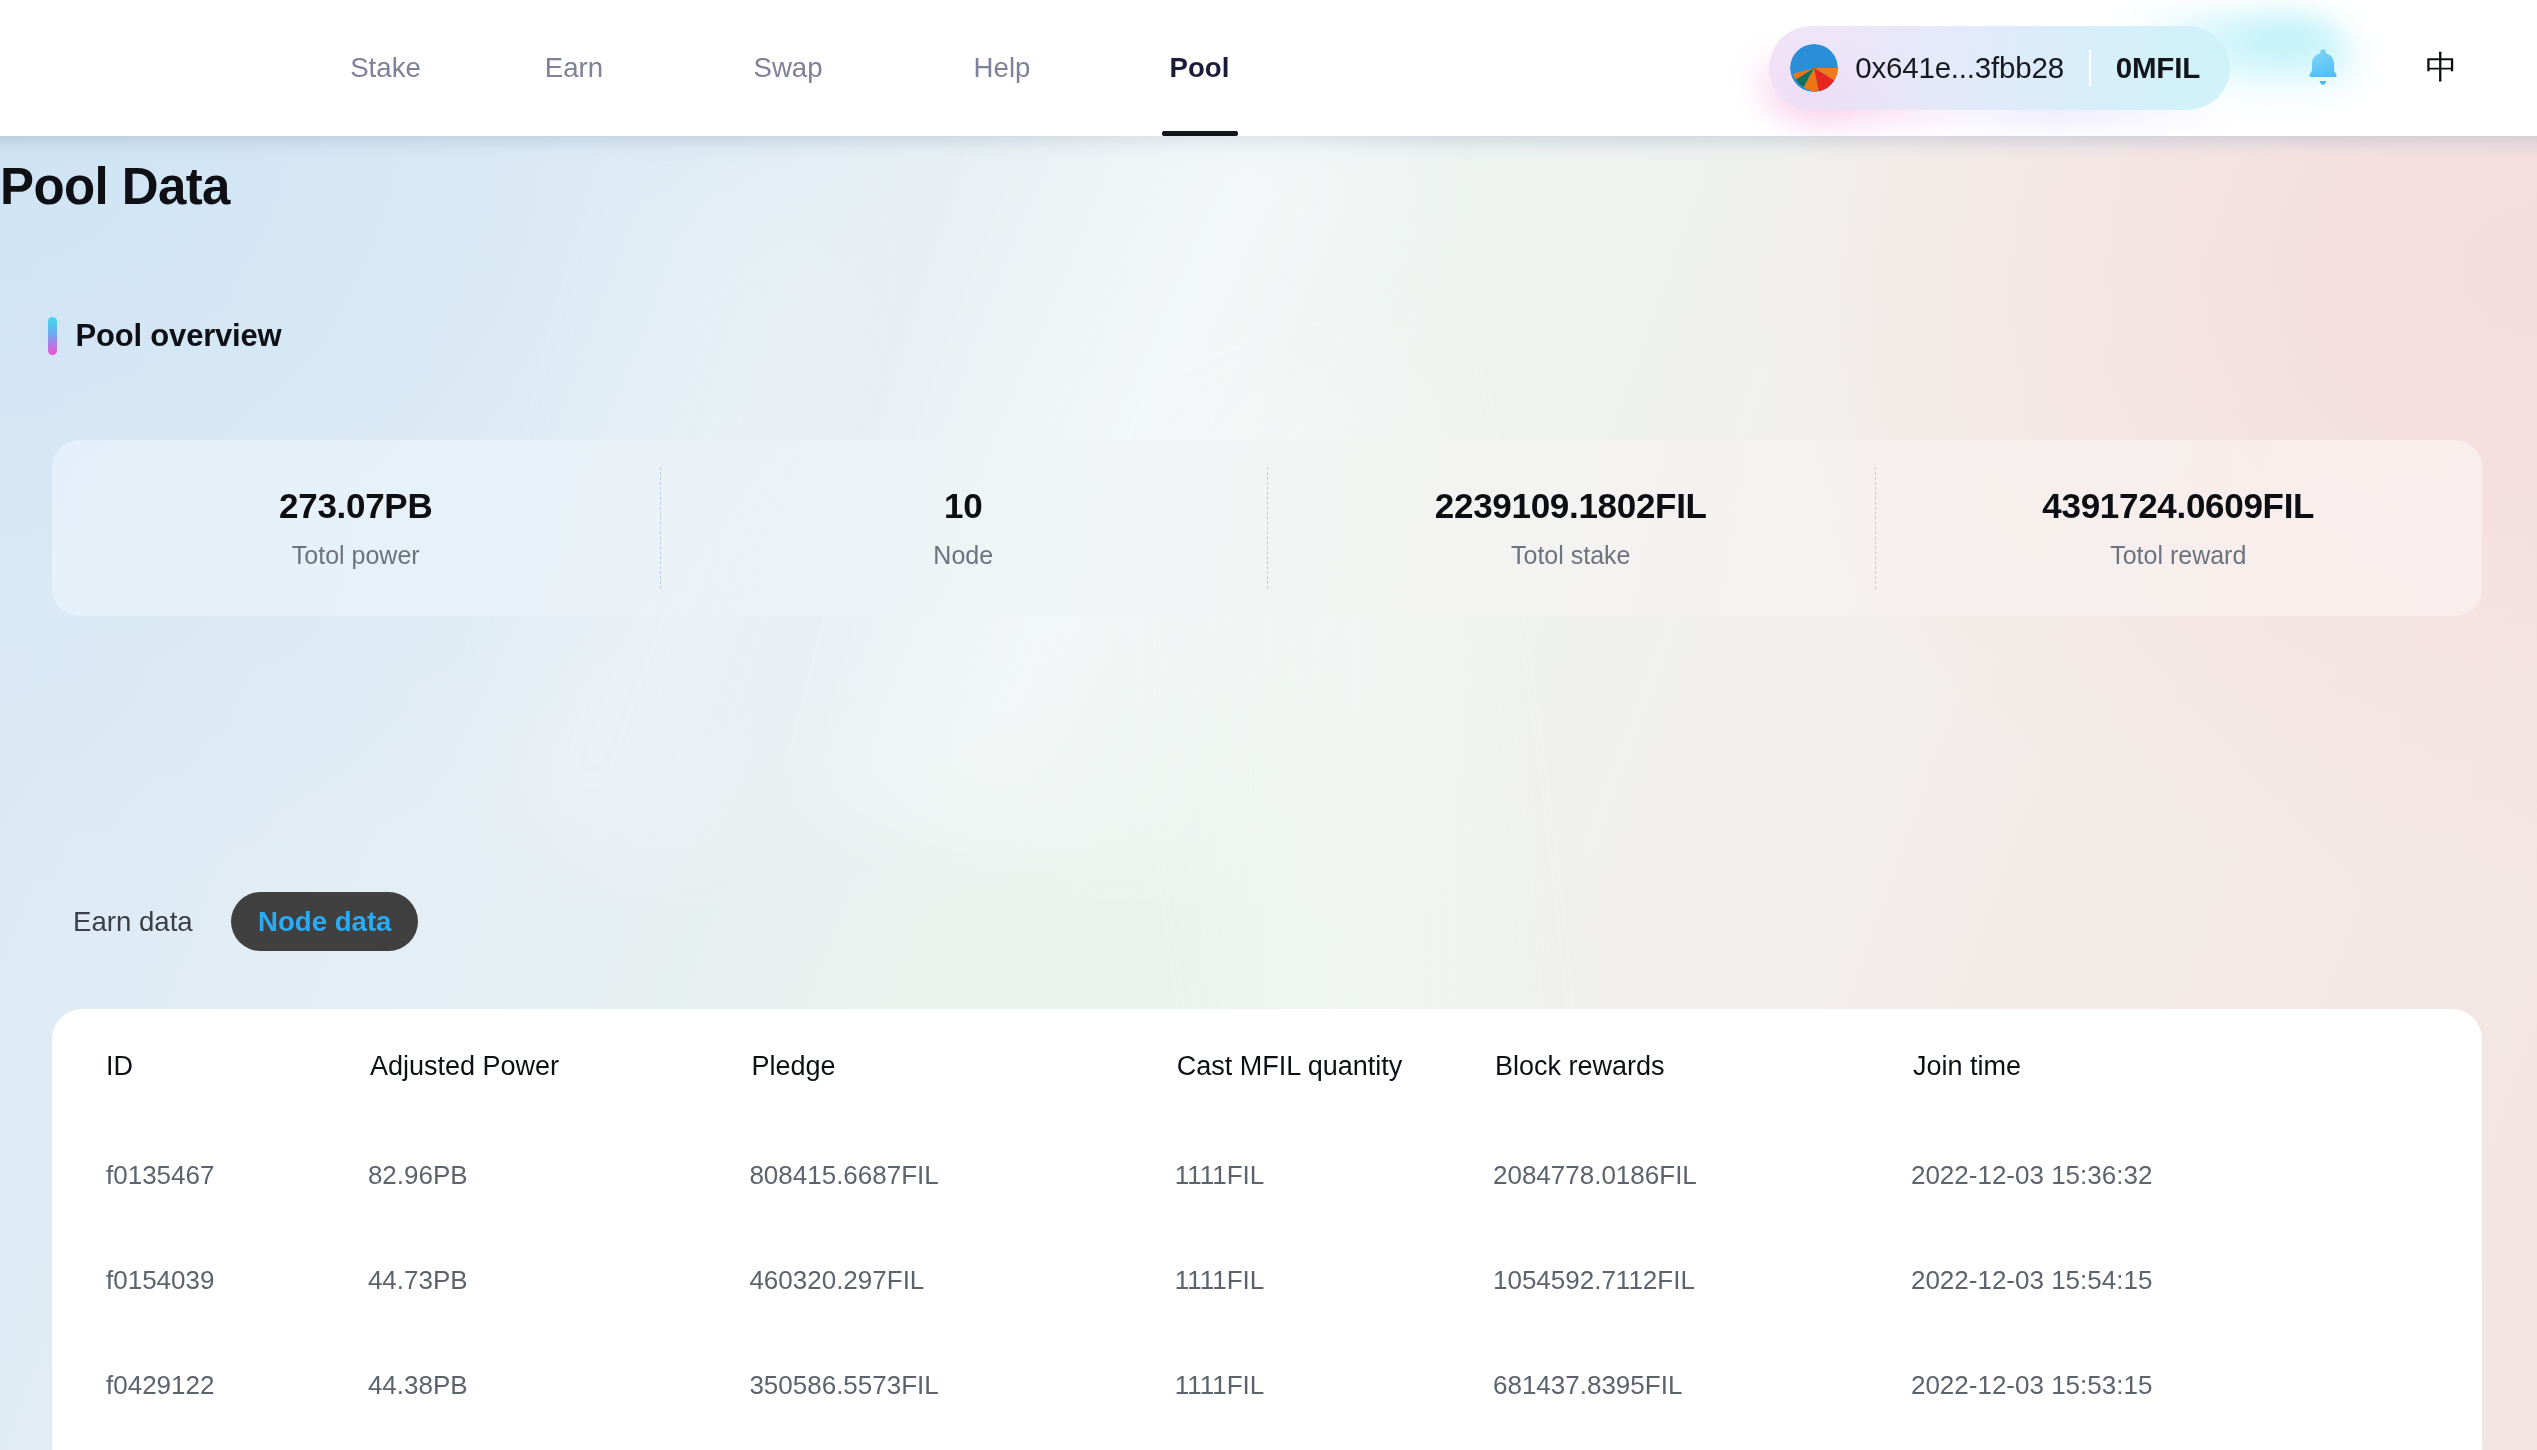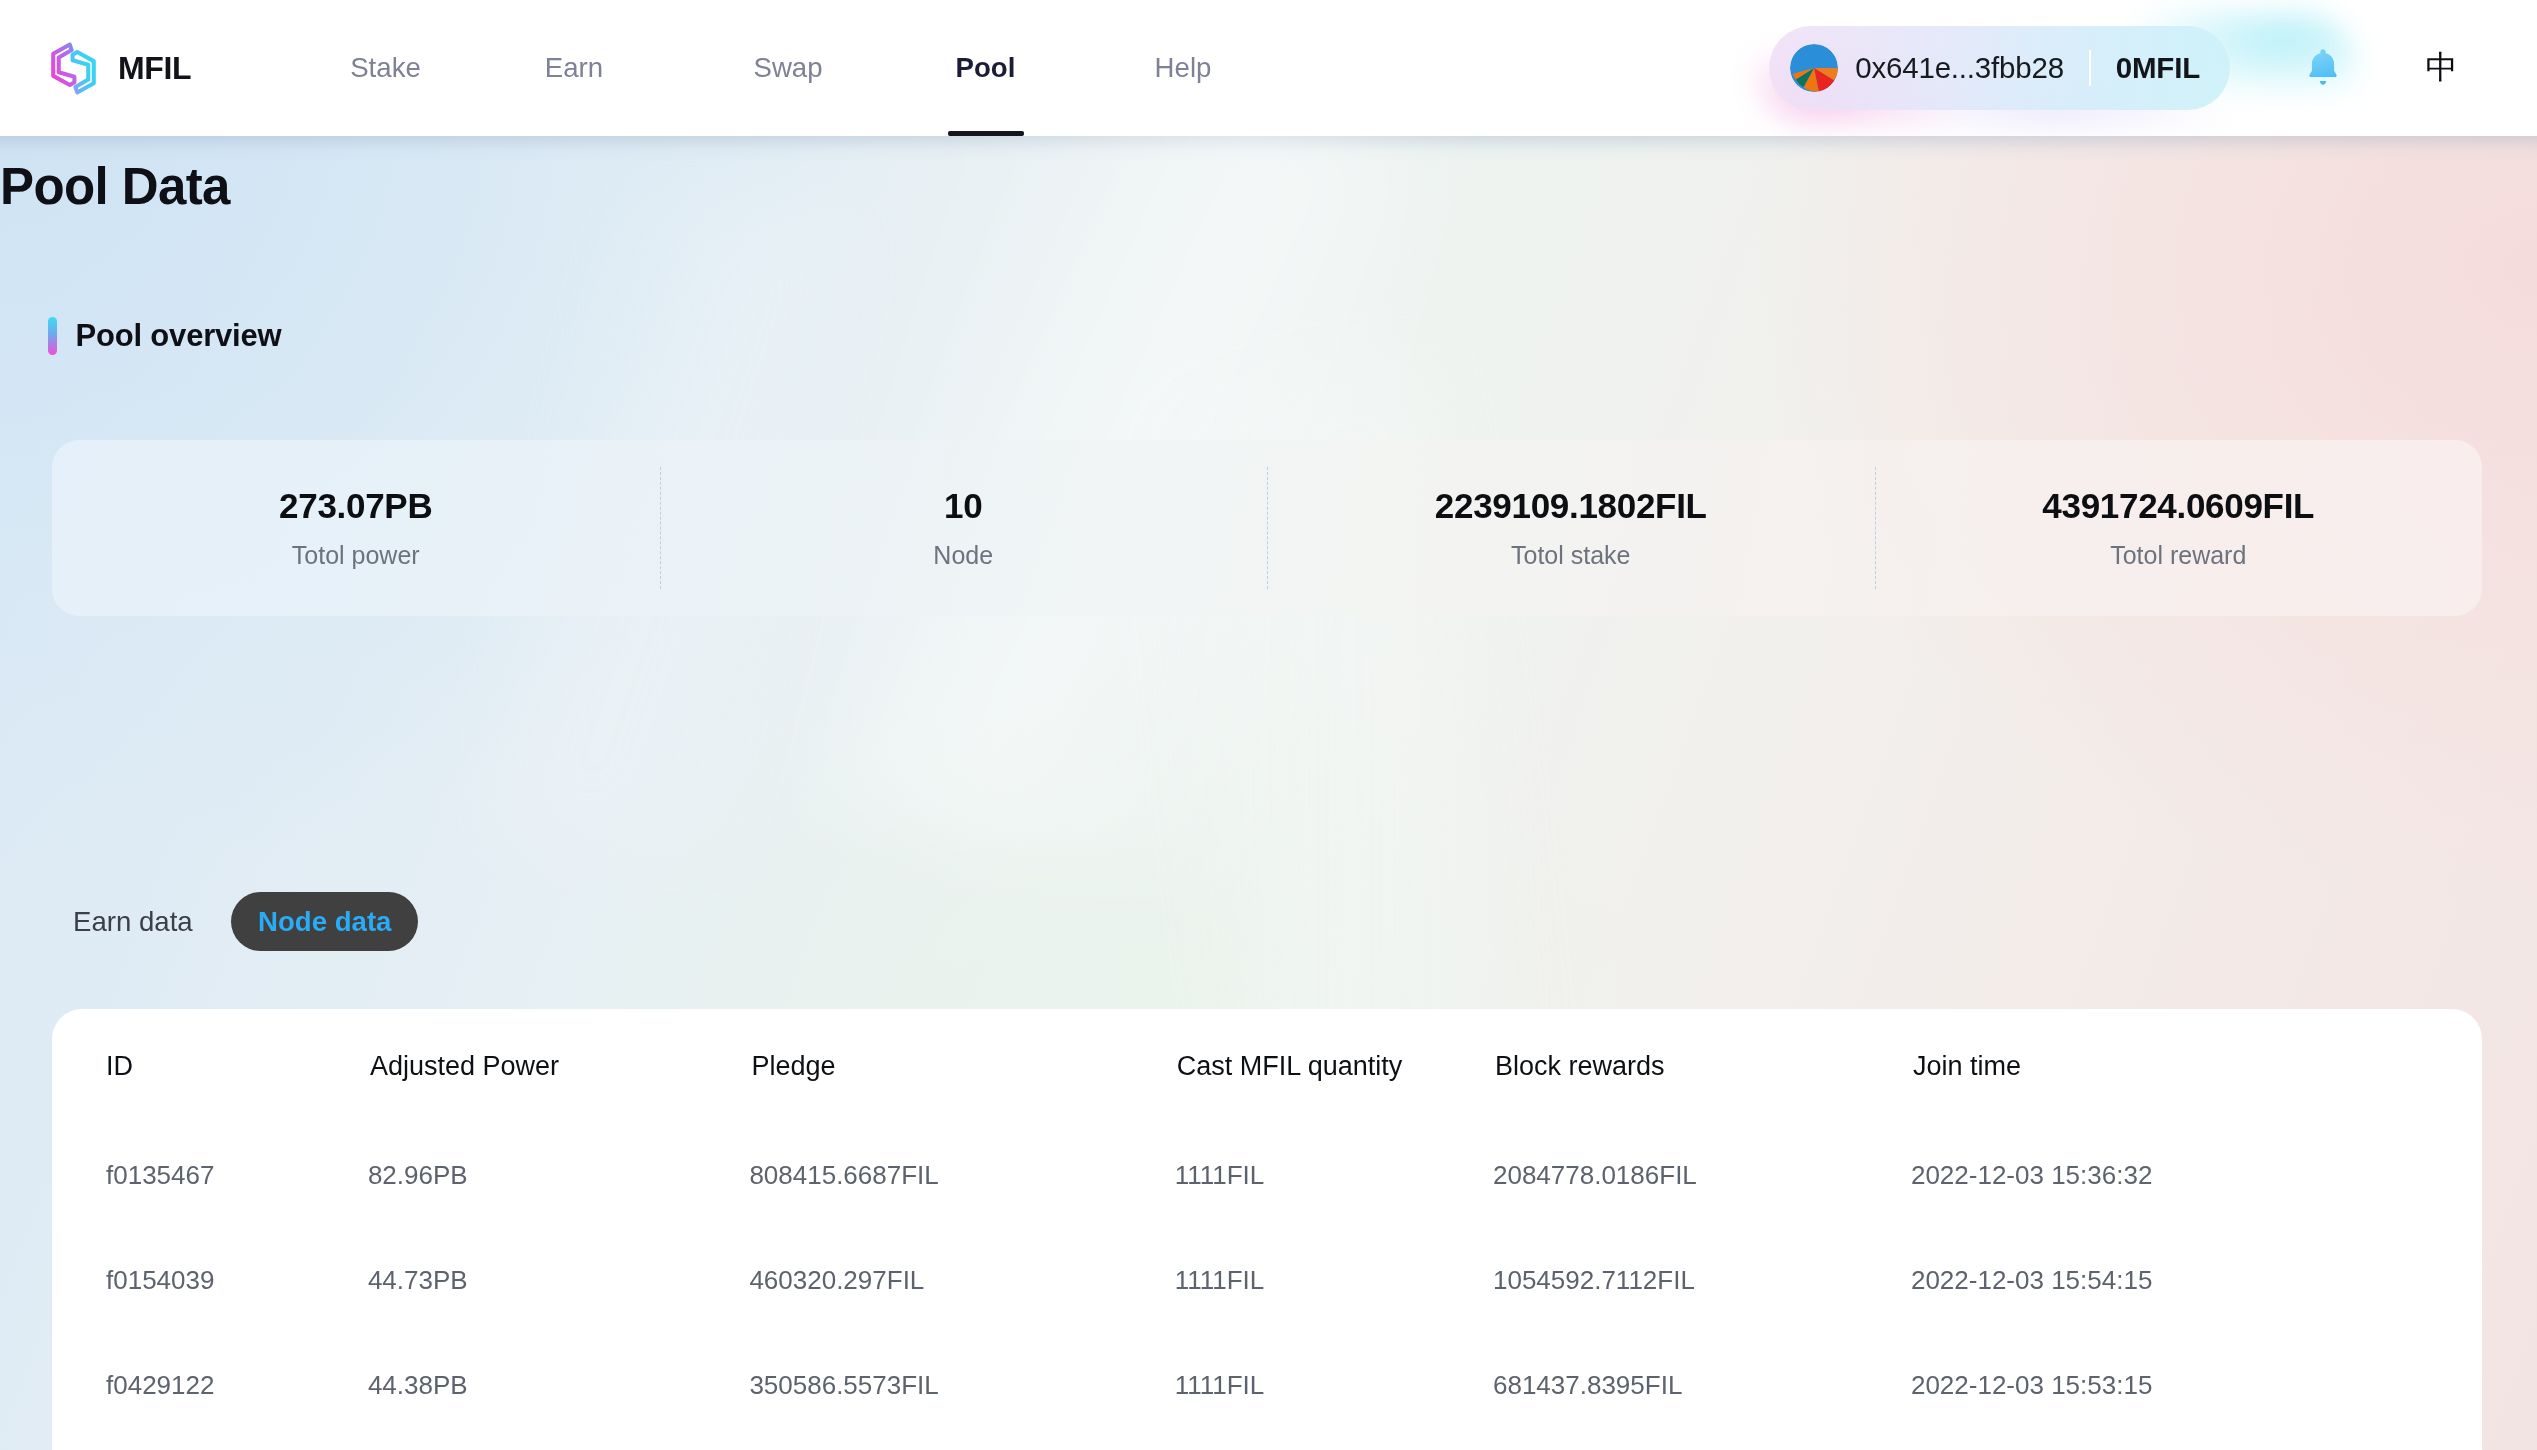--- a/index.html
+++ b/index.html
@@ -237,55 +237,36 @@
 <body>
 
 <div class="page-bg">
   <div class="bg-streak streak-a"></div>
   <div class="bg-streak streak-b"></div>
   <div class="bg-streak streak-c"></div>
 </div>
 
 <div class="header">
 
-  <div class="brand">
-    <svg class="logo-mark" viewBox="0 0 64 64">
-      <defs>
-        <linearGradient id="gPink" x1="0" y1="1" x2="1" y2="0">
-          <stop offset="0%" stop-color="#f43ed0"></stop>
-          <stop offset="55%" stop-color="#bf63ea"></stop>
-          <stop offset="100%" stop-color="#7e8ff2"></stop>
-        </linearGradient>
-        <linearGradient id="gCyan" x1="1" y1="0" x2="0" y2="1">
-          <stop offset="0%" stop-color="#2fdcf2"></stop>
-          <stop offset="55%" stop-color="#46c8f5"></stop>
-          <stop offset="100%" stop-color="#8f9ef5"></stop>
-        </linearGradient>
-      </defs>
-      <path d="M28 6 L10 16 L10 40 L28 50 L33 47 L33 41 L16 36 L16 20 L30 12 Z" fill="none" stroke="url(#gPink)" stroke-width="4.4" stroke-linejoin="round"></path>
-      <path d="M36 58 L54 48 L54 24 L36 14 L31 17 L31 23 L48 28 L48 44 L34 52 Z" fill="none" stroke="url(#gCyan)" stroke-width="4.4" stroke-linejoin="round"></path>
-    </svg>
-    <span class="brand-name">MFIL</span>
-  </div>
 
   <div class="nav">
     <div class="nav-item w-stake">
       <span>Stake</span>
     </div>
     <div class="nav-item w-earn">
       <span>Earn</span>
     </div>
     <div class="nav-item w-swap">
       <span>Swap</span>
     </div>
+    <div class="nav-item w-help">
+      <span>Help</span>
+    </div>
     <div class="nav-item w-pool active">
       <span>Pool</span>
-    </div>
-    <div class="nav-item w-help">
-      <span>Help</span>
     </div>
   </div>
 
   <div class="header-right">
 
     <div class="wallet-wrap">
       <div class="wallet-glow"></div>
       <div class="wallet-pill">
         <svg class="avatar" viewBox="0 0 50 50">
           <circle cx="25" cy="25" r="25" fill="#2a8fd8"></circle>

